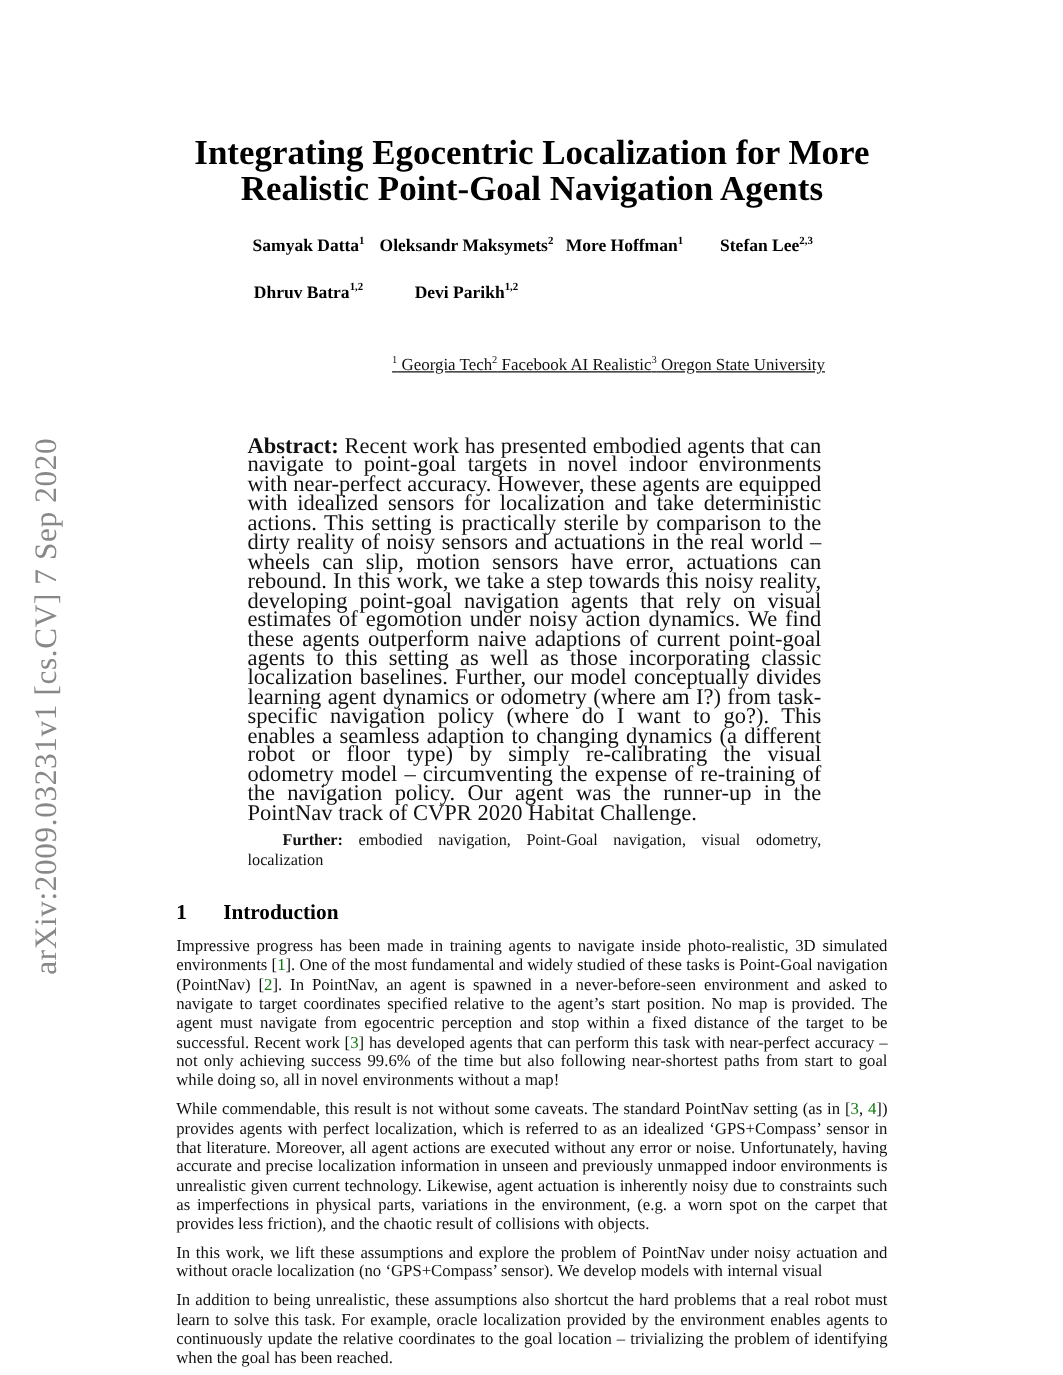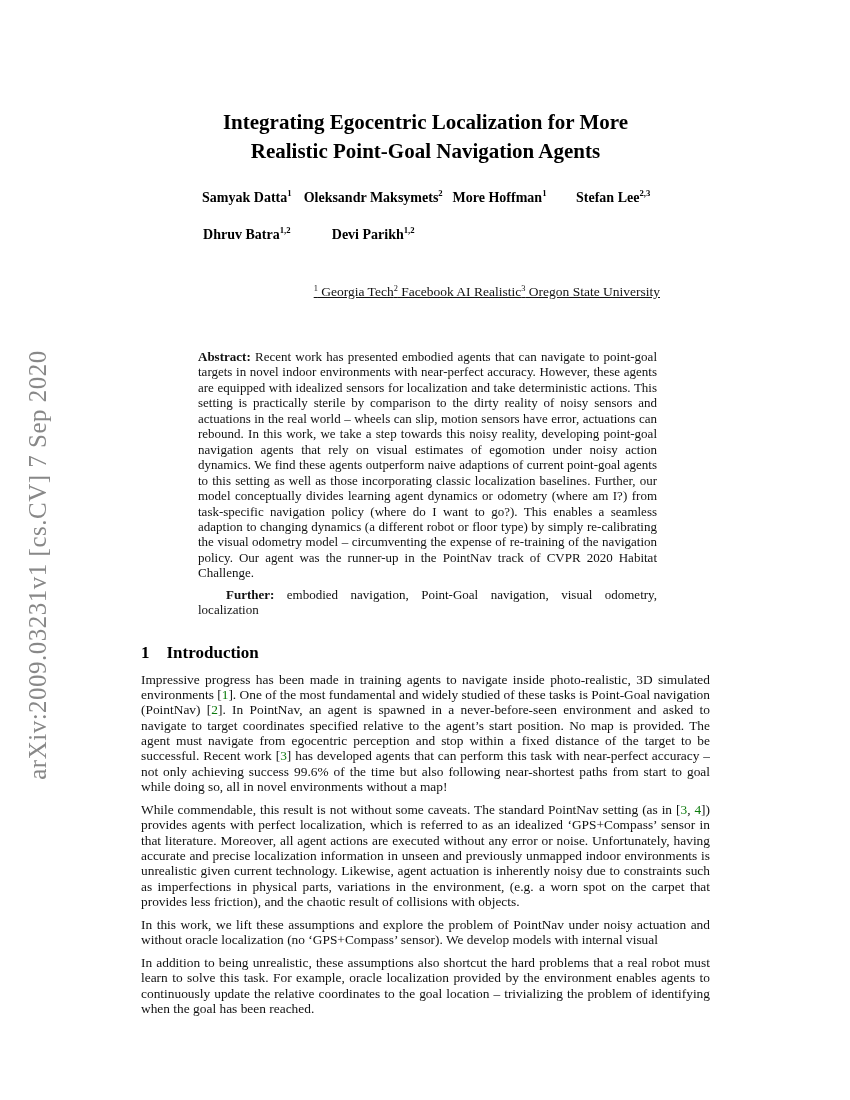--- a/index.html
+++ b/index.html
@@ -31,21 +31,21 @@
   
   .page-column {
     position: absolute;
     left: 141px;
     top: 108px;
     width: 569px;
   }
 
   .paper-title {
     margin: 0;
-    font-size: 21px;
+    font-size: 28px;
     line-height: 29px;
     font-weight: bold;
     text-align: center;
     color: #000000;
   }
   .paper-title .title-line { display: block; }
 
   .authors-grid {
     margin: 24px 40px 0 49px;
     display: grid;
@@ -68,40 +68,40 @@
     margin: 41px 50px 0 77px;
     display: flex;
     justify-content: flex-end;
     font-size: 13.5px;
     text-decoration: underline;
   }
   .affiliation-item { white-space: nowrap; }
 
   .abstract-block {
     margin: 49px 53px 0 57px;
-    font-size: 13px;
+    font-size: 18px;
     line-height: 15.45px;
     text-align: justify;
   }
   .keywords-block {
     margin: 6px 53px 0 57px;
     font-size: 13px;
     line-height: 15.45px;
     text-align: justify;
     text-indent: 28px;
   }
 
   .section-heading {
     margin: 25px 0 9px 0;
     font-size: 17px;
     font-weight: bold;
     color: #000000;
   }
   .section-heading .sec-num { display: inline-block; }
-  .section-heading .sec-title { display: inline-block; margin-left: 17px; }
+  .section-heading .sec-title { display: inline-block; margin-left: 29px; }
 
   .body-par {
     margin: 0 0 7.5px 0;
     font-size: 13.4px;
     line-height: 15.35px;
     text-align: justify;
   }
 
   .cite {
     color: #0b7a0b;

